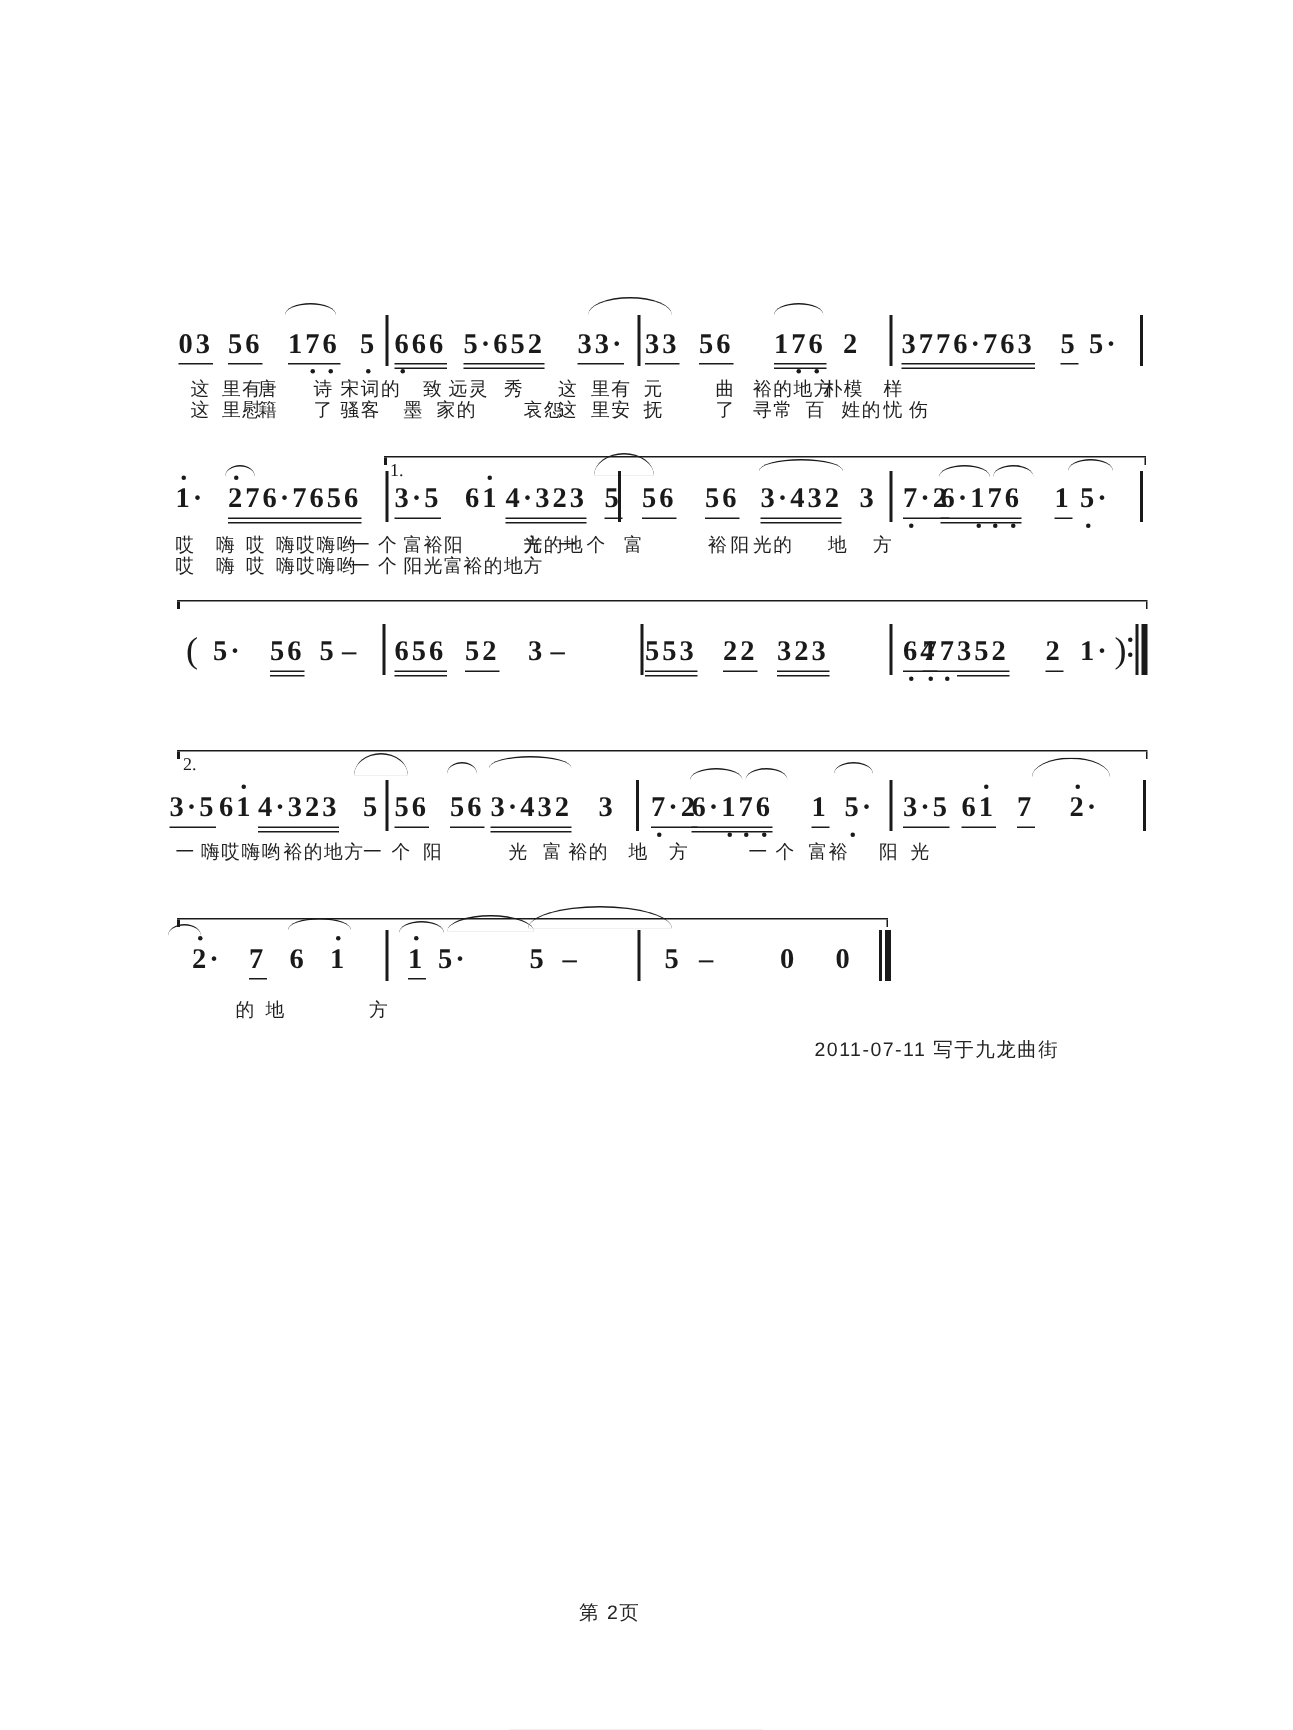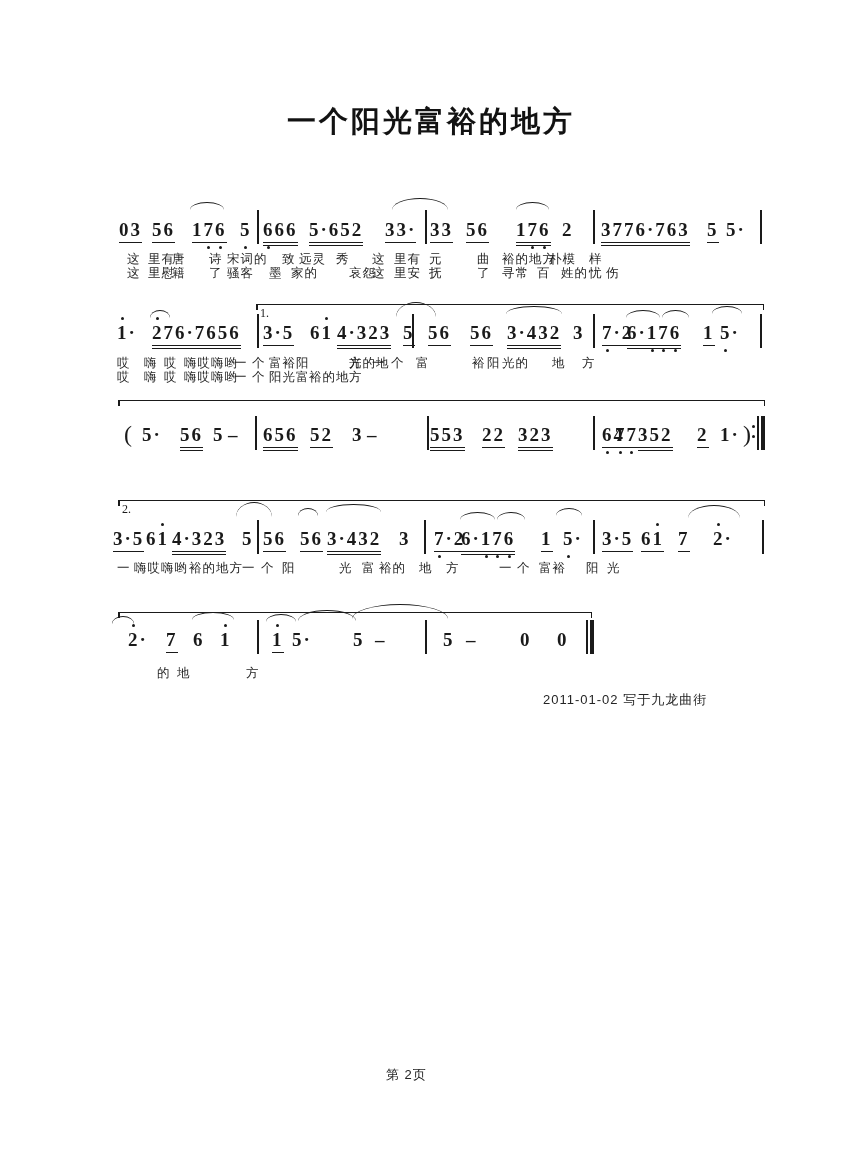--- a/index.html
+++ b/index.html
@@ -31,21 +31,20 @@
   .rdot{position:absolute;width:3px;height:3px;border-radius:50%;background:#1a1a1a;}
   .datenote{position:absolute;left:543px;top:691px;font:13px "Liberation Sans",sans-serif;
             color:#242424;letter-spacing:1px;}
   .pagefooter{position:absolute;left:386px;top:1066px;font:13px "Liberation Sans",sans-serif;
               color:#242424;letter-spacing:1px;}
 </style>
 </head>
 <body>
 
 <div id="page">
-  <div class="title">一个阳光富裕的地方</div>
   <div id="score">
       <div class="tok u1" style="left: 119px; top: 219px;"><span class="ch">0</span><span class="ch">3</span></div>
       <div class="tok u1" style="left: 152px; top: 219px;"><span class="ch">5</span><span class="ch">6</span></div>
       <div class="tok u1" style="left: 192px; top: 219px;"><span class="ch">1</span><span class="ch">7<i class="dt b"></i></span><span class="ch">6<i class="dt b"></i></span></div>
       <div class="tok u0" style="left: 240px; top: 219px;"><span class="ch">5<i class="dt b"></i></span></div>
       <div class="tok u2" style="left: 263px; top: 219px;"><span class="ch">6<i class="dt b"></i></span><span class="ch">6</span><span class="ch">6</span></div>
       <div class="tok u2" style="left: 309px; top: 219px;"><span class="ch">5</span><span class="ch">·</span><span class="ch">6</span><span class="ch">5</span><span class="ch">2</span></div>
       <div class="tok u1" style="left: 385px; top: 219px;"><span class="ch">3</span><span class="ch">3</span><span class="ch">·</span></div>
       <div class="tok u1" style="left: 430px; top: 219px;"><span class="ch">3</span><span class="ch">3</span></div>
       <div class="tok u1" style="left: 466px; top: 219px;"><span class="ch">5</span><span class="ch">6</span></div>
@@ -249,15 +248,15 @@
       <div class="lyr" style="left: 446px; top: 562px;">方</div>
       <div class="lyr" style="left: 499px; top: 562px;">一</div>
       <div class="lyr" style="left: 517px; top: 562px;">个</div>
       <div class="lyr" style="left: 539px; top: 562px;">富裕</div>
       <div class="lyr" style="left: 586px; top: 562px;">阳</div>
       <div class="lyr" style="left: 607px; top: 562px;">光</div>
       <div class="lyr" style="left: 157px; top: 667px;">的</div>
       <div class="lyr" style="left: 177px; top: 667px;">地</div>
       <div class="lyr" style="left: 246px; top: 667px;">方</div>
     </div>
-  <div class="datenote">2011-01-02 写于九龙曲街</div>
+  <div class="datenote">2011-07-11 写于九龙曲街</div>
   <div class="pagefooter">第 2页</div>
 </div>
 
 </body></html>

